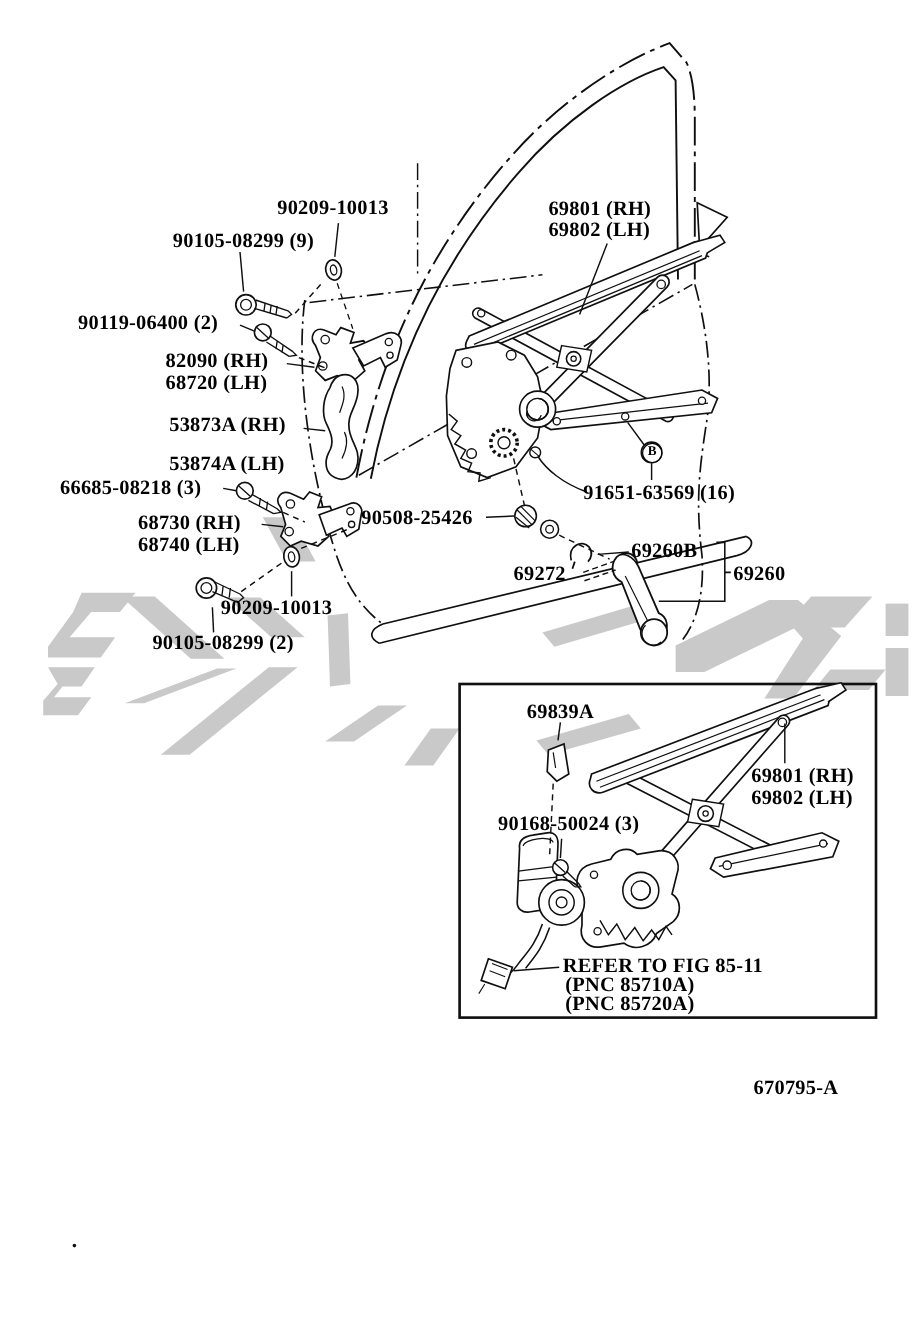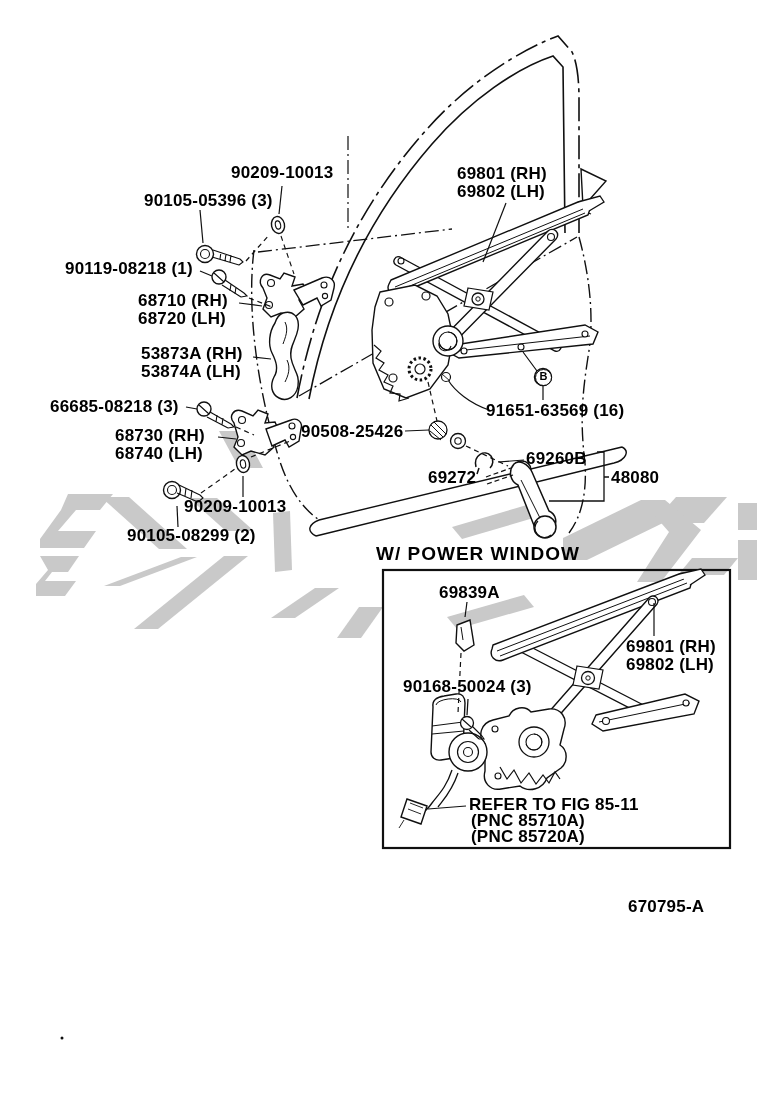--- a/index.html
+++ b/index.html
@@ -1,17 +1,17 @@
 <!DOCTYPE html>
 <html><head>
 <meta charset="utf-8">
 <style>
   html,body{margin:0;padding:0;background:#fff;}
   .canvas{position:relative;width:760px;height:1112px;background:#ffffff;overflow:hidden;
-          font-family:Liberation Sans, sans-serif;}
+          font-family:Liberation Serif, serif;}
   svg.art{position:absolute;left:0;top:0;}
   .lbl{position:absolute;font-weight:bold;font-size:17px;line-height:18px;color:#000;
        white-space:nowrap;letter-spacing:0.2px;}
   .lbl.big{font-size:19px;letter-spacing:1px;}
   .marker-circle{position:absolute;left:535px;top:369px;width:17px;height:17px;
        border:1.7px solid #000;border-radius:50%;background:#fff;box-sizing:border-box;
        font-size:11px;font-weight:bold;line-height:13px;text-align:center;color:#000;}
   .ink{stroke:#101010;fill:none;}
 </style>
 </head>
@@ -194,43 +194,42 @@
     <circle cx="467" cy="723" r="6.5" fill="#fff" stroke-width="1.3"></circle>
     <path d="M462,719 L471,727 M472,726 L482,736 M469,730 L479,739 M482,736 L484,739 L479,739" stroke-width="1.1"></path>
     <path d="M468,699 L467,715" stroke-width="1.2"></path>
     <path d="M654,603 L654,636" stroke-width="1.2"></path>
   </g>
 
   <circle cx="62" cy="1038" r="1.5" fill="#101010" stroke="none"></circle>
 </svg>
 
 <div class="lbl" style="left:231px;top:164px">90209-10013</div>
-<div class="lbl" style="left:144px;top:192px">90105-05396 (3)</div>
-<div class="lbl" style="left:65px;top:260px">90119-08218 (1)</div>
-<div class="lbl" style="left:138px;top:292px">68710 (RH)</div>
+<div class="lbl" style="left:144px;top:192px">90105-08299 (9)</div>
+<div class="lbl" style="left:65px;top:260px">90119-06400 (2)</div>
+<div class="lbl" style="left:138px;top:292px">82090 (RH)</div>
 <div class="lbl" style="left:138px;top:310px">68720 (LH)</div>
 <div class="lbl" style="left:141px;top:345px">53873A (RH)</div>
-<div class="lbl" style="left:141px;top:363px">53874A (LH)</div>
+<div class="lbl" style="left:141px;top:378px">53874A (LH)</div>
 <div class="lbl" style="left:50px;top:398px">66685-08218 (3)</div>
 <div class="lbl" style="left:115px;top:427px">68730 (RH)</div>
 <div class="lbl" style="left:115px;top:445px">68740 (LH)</div>
 <div class="lbl" style="left:301px;top:423px">90508-25426</div>
 <div class="lbl" style="left:184px;top:498px">90209-10013</div>
 <div class="lbl" style="left:127px;top:527px">90105-08299 (2)</div>
 <div class="lbl" style="left:457px;top:165px">69801 (RH)</div>
 <div class="lbl" style="left:457px;top:183px">69802 (LH)</div>
 <div class="lbl" style="left:486px;top:402px">91651-63569 (16)</div>
 <div class="lbl" style="left:526px;top:450px">69260B</div>
 <div class="lbl" style="left:428px;top:469px">69272</div>
-<div class="lbl" style="left:611px;top:469px">48080</div>
+<div class="lbl" style="left:611px;top:469px">69260</div>
 <span class="marker-circle">B</span>
 
-<div class="lbl big" style="left:376px;top:545px">W/ POWER WINDOW</div>
 <div class="lbl" style="left:439px;top:584px">69839A</div>
-<div class="lbl" style="left:403px;top:678px">90168-50024 (3)</div>
+<div class="lbl" style="left:415px;top:678px">90168-50024 (3)</div>
 <div class="lbl" style="left:626px;top:638px">69801 (RH)</div>
 <div class="lbl" style="left:626px;top:656px">69802 (LH)</div>
 <div class="lbl" style="left:469px;top:796px">REFER TO FIG 85-11</div>
 <div class="lbl" style="left:471px;top:812px">(PNC 85710A)</div>
 <div class="lbl" style="left:471px;top:828px">(PNC 85720A)</div>
 
 <div class="lbl" style="left:628px;top:898px">670795-A</div>
 
 </div>
 

